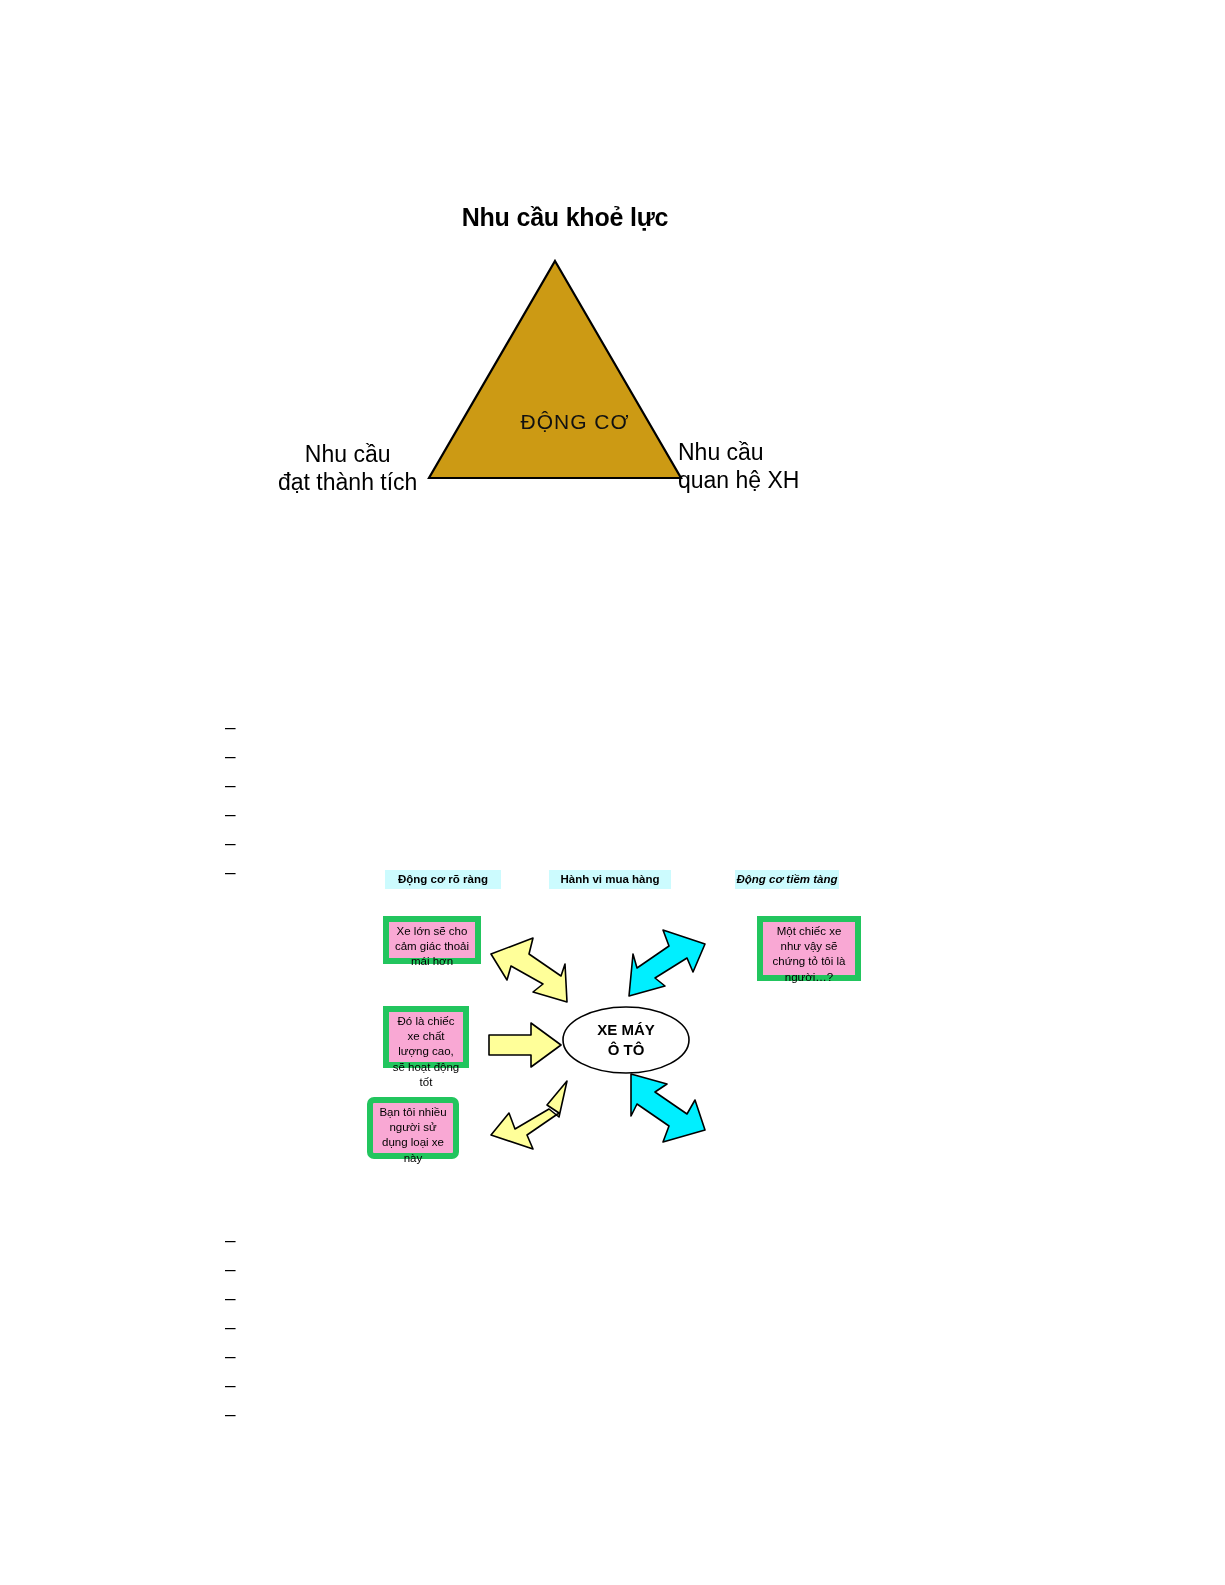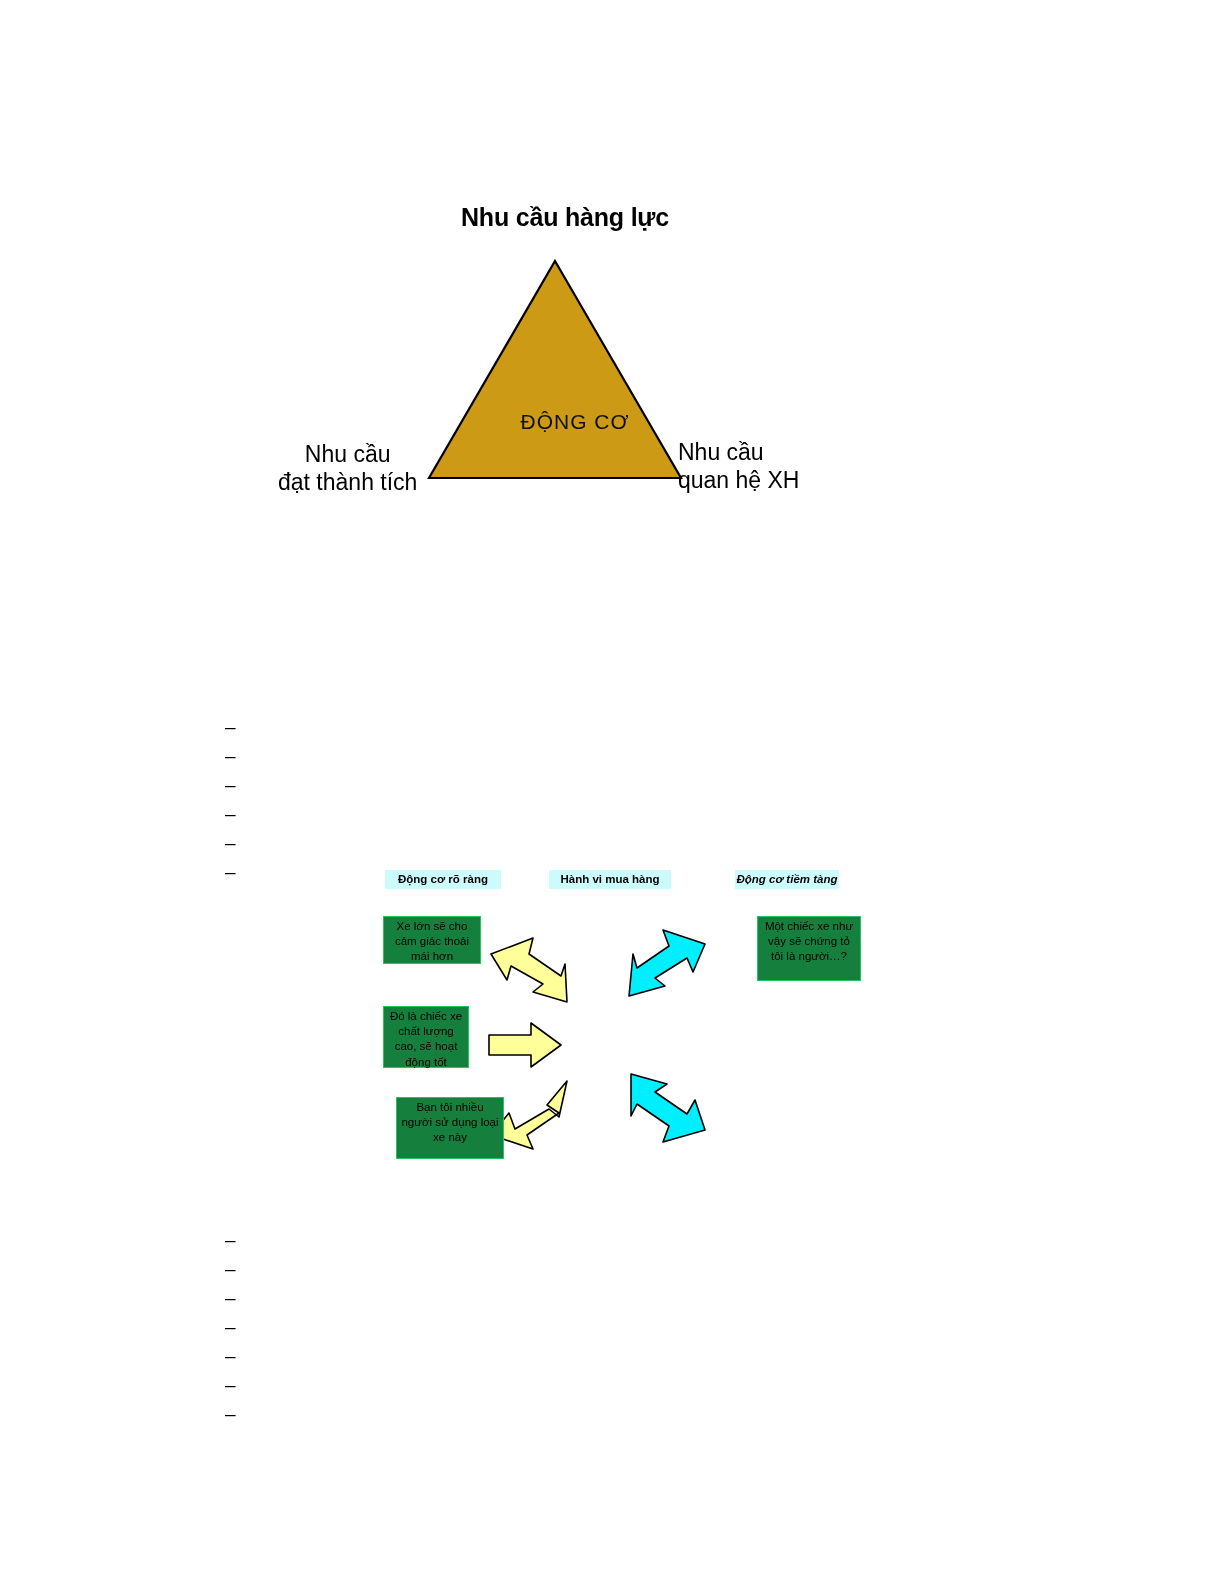--- a/index.html
+++ b/index.html
@@ -100,35 +100,35 @@
     line-height: 1.25;
     padding: 2px 0 3px 0;
     color: #000;
   }
   #header-explicit { left: 20px;  top: 4px;  width: 116px; }
   #header-behavior { left: 184px; top: 4px;  width: 122px; }
   #header-latent   { left: 370px; top: 4px;  width: 104px; font-style: italic; }
 
   .note-box {
     position: absolute;
-    border: 1px solid #22c55e;
-    background: #15803d;
+    border: 6px solid #22c55e;
+    background: #f9a8d4;
     text-align: center;
     font-size: 11.5px;
     line-height: 1.32;
     padding: 2px 3px;
     box-sizing: border-box;
     color: #000;
     z-index: 3;
   }
   .note-box b { font-weight: bold; }
 
   #note-big-car    { left: 18px;  top: 50px;  width: 98px;  height: 48px; }
   #note-quality    { left: 18px;  top: 140px; width: 86px;  height: 62px; }
-  #note-friends    { left: 31px;  top: 231px; width: 108px; height: 62px; }
+  #note-friends    { left: 2px;  top: 231px; width: 92px; height: 62px; border-radius: 7px; }
   #note-prove      { left: 392px; top: 50px;  width: 104px; height: 65px; }
   #note-healthy    { left: 372px; top: 216px; width: 108px; height: 96px; }
 
   .arrow-svg { position: absolute; z-index: 1; }
   #arrow-y-top    { left: 122px; top: 70px;  }
   #arrow-y-mid    { left: 122px; top: 155px; }
   #arrow-y-bottom { left: 122px; top: 207px; }
   #arrow-c-top    { left: 258px; top: 62px;  }
   #arrow-c-bottom { left: 258px; top: 200px; }
 
@@ -152,21 +152,21 @@
     color: #000;
   }
 </style>
 </head>
 <body>
 
 <div id="page">
 
   <div id="fig-triangle">
 
-    <div class="tri-title">Nhu cầu hàng lực</div>
+    <div class="tri-title">Nhu cầu khoẻ lực</div>
 
     <svg class="tri-shape" width="260" height="225" viewBox="0 0 260 225">
       <polygon points="130,4 256,221 4,221" fill="#CC9A14" stroke="#000000" stroke-width="2.2"></polygon>
     </svg>
 
     <div class="tri-inner-label">ĐỘNG CƠ</div>
 
     <div class="tri-corner left">
       <div>Nhu cầu</div>
       <div>đạt thành tích</div>
@@ -229,20 +229,29 @@
     </svg>
 
     <svg class="arrow-svg" id="arrow-c-top" width="86" height="78" viewBox="0 0 86 78">
       <polygon points="82,16 40,2 46,18 14,40 10,26 6,68 42,58 32,50 64,30 70,44" fill="#00EFFF" stroke="#000000" stroke-width="1.6" stroke-linejoin="round"></polygon>
     </svg>
 
     <svg class="arrow-svg" id="arrow-c-bottom" width="86" height="78" viewBox="0 0 86 78">
       <polygon points="82,64 40,76 46,60 14,38 8,50 8,8 44,18 32,26 64,48 72,34" fill="#00EFFF" stroke="#000000" stroke-width="1.6" stroke-linejoin="round"></polygon>
     </svg>
 
+    <div id="center-ellipse">
+      <svg width="130" height="80" viewBox="0 0 130 80">
+        <ellipse cx="65" cy="40" rx="63" ry="33" fill="#ffffff" stroke="#000000" stroke-width="1.6"></ellipse>
+      </svg>
+      <div class="ellipse-label">
+        <div>XE MÁY</div>
+        <div>Ô TÔ</div>
+      </div>
+    </div>
   </div>
 
   <div class="dash-list" id="dash-list-bottom">
     <div class="dash-item">
       <span class="dash-glyph">–</span><span class="dash-text"></span>
     </div>
     <div class="dash-item">
       <span class="dash-glyph">–</span><span class="dash-text"></span>
     </div>
     <div class="dash-item">

